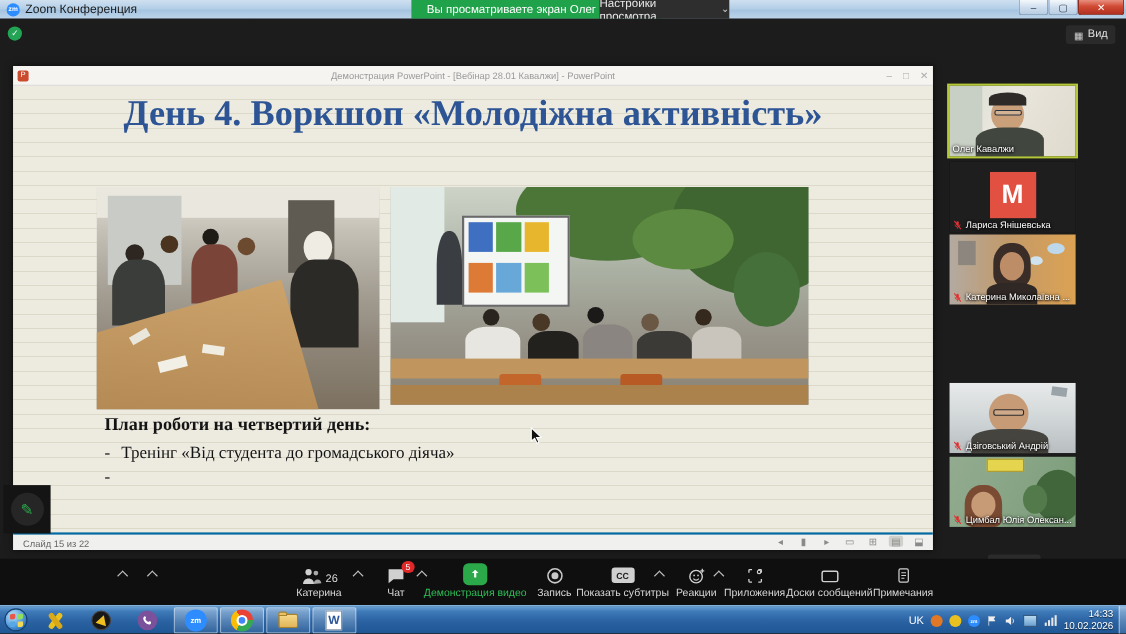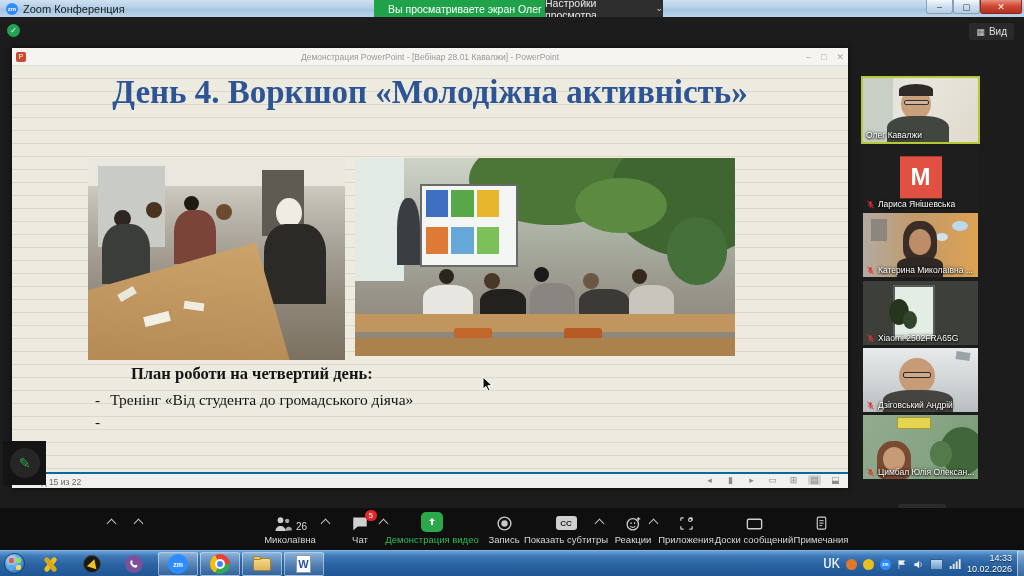--- a/index.html
+++ b/index.html
@@ -31,37 +31,37 @@
   
   #main { position:absolute; left:0; top:17px; width:1024px; height:491px; background:#1c1c1c; }
   #shield { position:absolute; left:7px; top:7px; width:13px; height:13px; border-radius:50%;
     background:#23a455; color:#fff; font-size:8px; display:flex; align-items:center; justify-content:center; }
   #view-btn { position:absolute; right:10px; top:6px; height:17px; padding:0 7px;
     background:#2a2a2a; border-radius:3px; color:#e0e0e0; font-size:10px; display:flex;
     align-items:center; gap:4px; }
   .grid-glyph { font-size:9px; color:#cfcfcf; }
 
   
-  #ppt { position:absolute; left:12px; top:31px; width:836px; height:440px;
+  #ppt { position:absolute; left:12px; top:43px; width:836px; height:440px;
     background:#edebe0; box-shadow:0 0 6px rgba(0,0,0,.6); }
   #ppt-titlebar { position:absolute; left:0; top:0; width:100%; height:18px; background:#f5f4f1;
     border-bottom:1px solid #ddd; display:flex; align-items:center; }
   #ppt-icon { width:10px; height:10px; background:#cb4b2e; border-radius:2px; margin:0 4px;
     color:#fff; font-size:7px; display:flex; align-items:center; justify-content:center; }
   #ppt-title { position:absolute; left:0; right:0; text-align:center; font-size:8.5px; color:#9a9a9a; }
   #ppt-controls { position:absolute; right:4px; top:0; height:18px; display:flex; gap:10px;
     align-items:center; font-size:9px; color:#aaa; }
   #slide { position:absolute; left:0; top:18px; width:836px; height:406px; overflow:hidden;
     background:repeating-linear-gradient(180deg, #edebe0 0 12px, #dcd9c9 12px 13px); }
   #slide-title { position:absolute; left:60px; top:8px; width:716px; text-align:center;
     font-family:"Liberation Serif", serif; font-weight:bold; font-size:33px; line-height:1.14;
     color:#2d5494; }
   .plan { position:absolute; left:83px; top:298px; width:420px;
     font-family:"Liberation Serif", serif; color:#141414; }
-  .plan-h { font-weight:bold; font-size:16.5px; margin-bottom:5px;margin-left:36px; }
+  .plan-h { font-weight:bold; font-size:16.5px; margin-bottom:5px; }
   .plan-li { font-size:15.5px; line-height:1.45; display:flex; gap:10px; }
   #ppt-status { position:absolute; left:0; bottom:0; width:100%; height:16px; background:#f0f0ee;
     border-top:2px solid #0369a1; font-size:8.5px; color:#666; }
   #slide-counter { position:absolute; left:5px; top:2px; padding:1px 4px; }
   #status-icons { position:absolute; right:6px; top:1px; display:flex; gap:8px; align-items:center;
     color:#8a8a8a; font-size:9px; }
   .st-ic { width:13px; text-align:center; }
   .st-ic.sel { background:#cfcfcc; border-radius:2px; }
 
   
@@ -120,21 +120,21 @@
   #start-orb { position:absolute; left:4px; top:2px; width:21px; height:21px; border-radius:50%;
     background:radial-gradient(circle at 35% 30%, #bfe2f8, #4f97d8 55%, #1e5da6 90%);
     border:1px solid #14406e; }
   .orb-pane { position:absolute; width:5px; height:5px; border-radius:1.5px; }
   .tb-ico { position:absolute; top:3px; width:20px; height:20px; }
   .tb-active { position:absolute; top:1px; height:24px; width:40px; border:1px solid rgba(255,255,255,.45);
     border-radius:2px; background:linear-gradient(180deg,rgba(255,255,255,.35),rgba(255,255,255,.08)); }
   .circle { border-radius:50%; }
   #tray { position:absolute; right:12px; top:0; height:26px; display:flex; align-items:center; gap:6px;
     color:#fff; }
-  #tray-lang { font-size:14px;font-family:Liberation Mono, monospace; }
+  #tray-lang { font-size:10px; }
   #tray-clock { text-align:right; font-size:9px; line-height:1.25; text-shadow:0 1px 1px #123; }
   #show-desktop { position:absolute; right:0; top:0; width:7px; height:26px;
     background:linear-gradient(180deg,rgba(255,255,255,.35),rgba(255,255,255,.1));
     border-left:1px solid rgba(255,255,255,.5); }
   svg { display:block; }
 </style>
 </head>
 <body>
 
 <div id="screen">
@@ -305,36 +305,20 @@
         <div class="plabel">
           <svg width="9" height="9" viewBox="0 0 24 24">
               <rect x="9" y="3" width="6" height="11" rx="3" fill="#e03030"></rect>
               <path d="M6 11a6 6 0 0 0 12 0M12 17v4" stroke="#e03030" stroke-width="2" fill="none"></path>
               <line x1="4" y1="2" x2="20" y2="22" stroke="#e03030" stroke-width="2.5"></line>
             </svg>
           <span>Катерина Миколаївна ...</span>
         </div>
       </div>
 
-      <div class="thumb" style="top:203px">
-        <div class="vid">
-          <div class="ab" style="inset:0;background:#3c4038"></div>
-          <div class="ab" style="left:30px;top:4px;width:42px;height:56px;background:#e4ede3;border:2px solid #5a5e56"></div>
-          <div class="ab circle" style="left:26px;top:18px;width:20px;height:26px;background:#26361e"></div>
-          <div class="ab circle" style="left:40px;top:30px;width:14px;height:18px;background:#31452a"></div>
-        </div>
-        <div class="plabel">
-          <svg width="9" height="9" viewBox="0 0 24 24">
-              <rect x="9" y="3" width="6" height="11" rx="3" fill="#e03030"></rect>
-              <path d="M6 11a6 6 0 0 0 12 0M12 17v4" stroke="#e03030" stroke-width="2" fill="none"></path>
-              <line x1="4" y1="2" x2="20" y2="22" stroke="#e03030" stroke-width="2.5"></line>
-            </svg>
-          <span>Xiaomi 2502FRA65G</span>
-        </div>
-      </div>
 
       <div class="thumb" style="top:337px">
         <div class="vid">
           <div class="ab" style="inset:0;background:linear-gradient(120deg,#93ab90 0%,#85a383 60%,#769a74 100%)"></div>
           <div class="ab" style="left:34px;top:2px;width:34px;height:12px;background:#e5d44e;border:1px solid #a89a2e"></div>
           <div class="ab circle" style="right:-6px;top:12px;width:44px;height:48px;background:#42663c"></div>
           <div class="ab circle" style="right:26px;top:26px;width:22px;height:26px;background:#537a4a"></div>
           <div class="ab" style="left:14px;top:26px;width:34px;height:38px;background:#7a4a32;border-radius:45% 45% 20% 20%"></div>
           <div class="ab head" style="left:20px;top:32px;width:22px;height:24px;background:#c79b75"></div>
         </div>
@@ -382,21 +366,21 @@
     <div class="titem" style="left:255px;width:70px">
       <div class="ticon">
         <svg width="20" height="17" viewBox="0 0 24 20">
             <circle cx="9" cy="6" r="3.4" fill="#d0d0d0"></circle>
             <path d="M3 19c0-3.6 2.7-6 6-6s6 2.4 6 6z" fill="#d0d0d0"></path>
             <circle cx="17" cy="7" r="2.6" fill="#a8a8a8"></circle>
             <path d="M14.5 19c.2-3 2-5 4.5-5 2 0 3.6 1.6 4 4z" fill="#a8a8a8"></path>
           </svg>
         <span class="count">26</span>
       </div>
-      <div>Миколаївна</div>
+      <div>Катерина</div>
     </div>
     <div class="chev-up" style="left:322px"></div>
 
     <div class="titem" style="left:338px;width:44px">
       <div class="ticon">
         <svg width="18" height="17" viewBox="0 0 24 22">
             <path d="M3 3h18v12H9l-6 5z" fill="#d0d0d0"></path>
           </svg>
         <div class="badge" style="right:-8px;top:-2px">5</div>
       </div>

